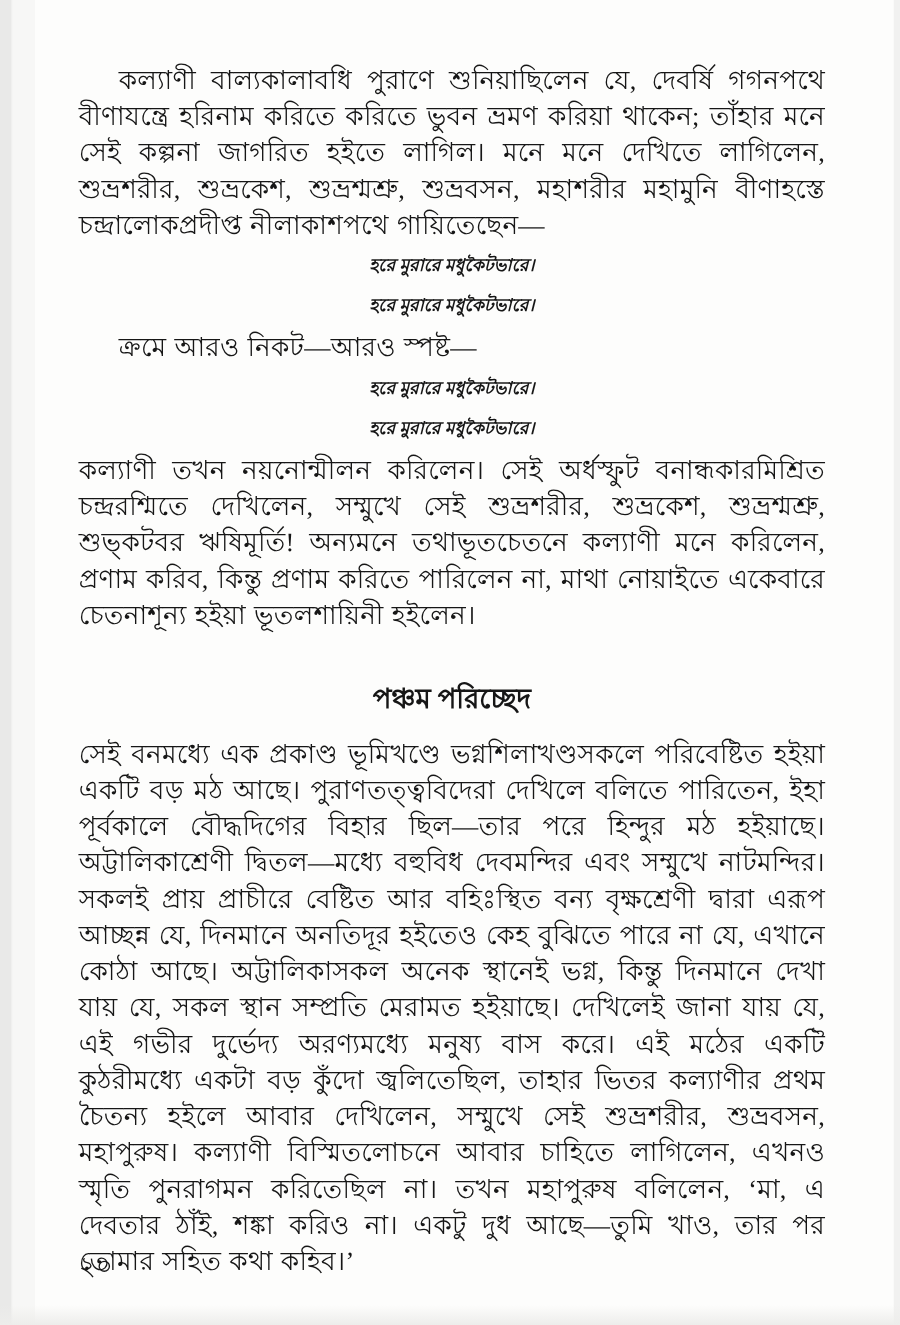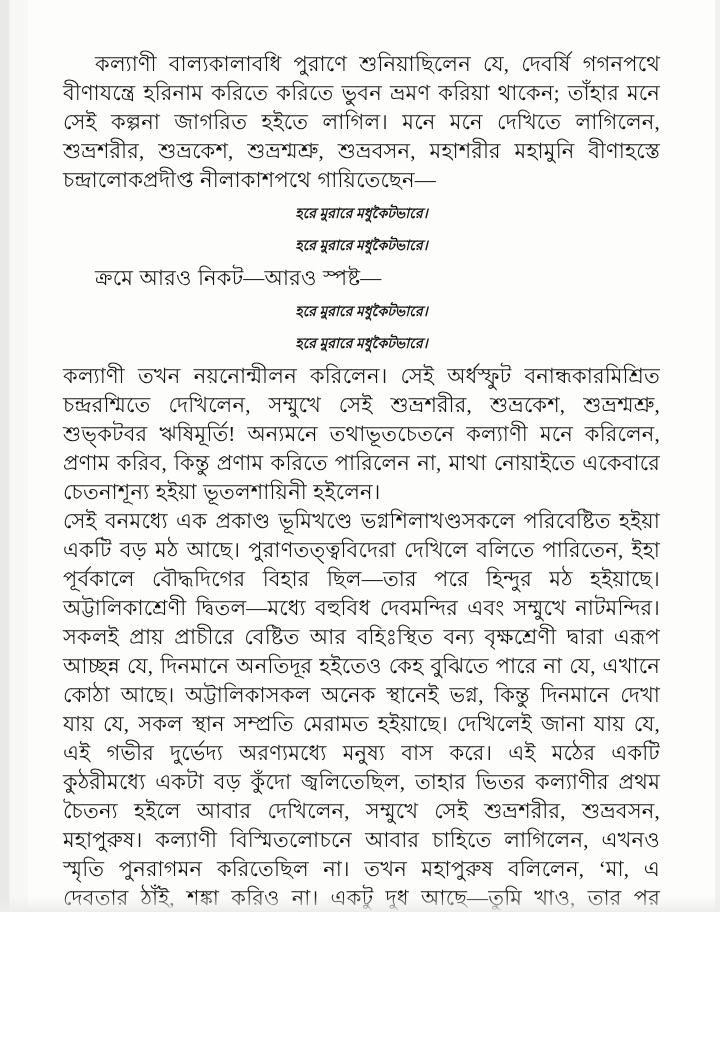--- a/index.html
+++ b/index.html
@@ -3,21 +3,21 @@
 <meta charset="utf-8">
 <style>
   html, body {
     margin: 0;
     padding: 0;
     background: #ffffff;
   }
   .page {
     position: relative;
     width: 720px;
-    height: 912px;
+    height: 1060px;
     background: #fdfdfc;
     overflow: hidden;
     font-family: "Liberation Serif", "DejaVu Serif", serif;
     color: #161616;
   }
   
   .scan-edge-left {
     position: absolute;
     left: 0; top: 0; bottom: 0;
     width: 9px;
@@ -89,20 +89,21 @@
   <div class="scan-edge-right"></div>
 
   <div class="content">
     <p class="para indent">কল্যাণী বাল্যকালাবধি পুরাণে শুনিয়াছিলেন যে, দেবর্ষি গগনপথে বীণাযন্ত্রে হরিনাম করিতে করিতে ভুবন ভ্রমণ করিয়া থাকেন; তাঁহার মনে সেই কল্পনা জাগরিত হইতে লাগিল। মনে মনে দেখিতে লাগিলেন, শুভ্রশরীর, শুভ্রকেশ, শুভ্রশ্মশ্রু, শুভ্রবসন, মহাশরীর মহামুনি বীণাহস্তে চন্দ্রালোকপ্রদীপ্ত নীলাকাশপথে গায়িতেছেন—</p>
     <p class="song">হরে মুরারে মধুকৈটভারে।</p>
     <p class="song">হরে মুরারে মধুকৈটভারে।</p>
     <p class="para indent">ক্রমে আরও নিকট—আরও স্পষ্ট—</p>
     <p class="song">হরে মুরারে মধুকৈটভারে।</p>
     <p class="song">হরে মুরারে মধুকৈটভারে।</p>
     <p class="para">কল্যাণী তখন নয়নোন্মীলন করিলেন। সেই অর্ধস্ফুট বনান্ধকারমিশ্রিত চন্দ্ররশ্মিতে দেখিলেন, সম্মুখে সেই শুভ্রশরীর, শুভ্রকেশ, শুভ্রশ্মশ্রু, শুভ্কটবর ঋষিমূর্তি! অন্যমনে তথাভূতচেতনে কল্যাণী মনে করিলেন, প্রণাম করিব, কিন্তু প্রণাম করিতে পারিলেন না, মাথা নোয়াইতে একেবারে চেতনাশূন্য হইয়া ভূতলশায়িনী হইলেন।</p>
+    <h2 class="chapter">পঞ্চম পরিচ্ছেদ</h2>
     <p class="para">সেই বনমধ্যে এক প্রকাণ্ড ভূমিখণ্ডে ভগ্নশিলাখণ্ডসকলে পরিবেষ্টিত হইয়া একটি বড় মঠ আছে। পুরাণতত্ত্ববিদেরা দেখিলে বলিতে পারিতেন, ইহা পূর্বকালে বৌদ্ধদিগের বিহার ছিল—তার পরে হিন্দুর মঠ হইয়াছে। অট্টালিকাশ্রেণী দ্বিতল—মধ্যে বহুবিধ দেবমন্দির এবং সম্মুখে নাটমন্দির। সকলই প্রায় প্রাচীরে বেষ্টিত আর বহিঃস্থিত বন্য বৃক্ষশ্রেণী দ্বারা এরূপ আচ্ছন্ন যে, দিনমানে অনতিদূর হইতেও কেহ বুঝিতে পারে না যে, এখানে কোঠা আছে। অট্টালিকাসকল অনেক স্থানেই ভগ্ন, কিন্তু দিনমানে দেখা যায় যে, সকল স্থান সম্প্রতি মেরামত হইয়াছে। দেখিলেই জানা যায় যে, এই গভীর দুর্ভেদ্য অরণ্যমধ্যে মনুষ্য বাস করে। এই মঠের একটি কুঠরীমধ্যে একটা বড় কুঁদো জ্বলিতেছিল, তাহার ভিতর কল্যাণীর প্রথম চৈতন্য হইলে আবার দেখিলেন, সম্মুখে সেই শুভ্রশরীর, শুভ্রবসন, মহাপুরুষ। কল্যাণী বিস্মিতলোচনে আবার চাহিতে লাগিলেন, এখনও স্মৃতি পুনরাগমন করিতেছিল না। তখন মহাপুরুষ বলিলেন, ‘মা, এ দেবতার ঠাঁই, শঙ্কা করিও না। একটু দুধ আছে—তুমি খাও, তার পর তোমার সহিত কথা কহিব।’</p>
 
   </div>
 
   <div class="page-number">২০</div>
 
   <div class="scan-edge-bottom"></div>
 </div>
 
 </body></html>

